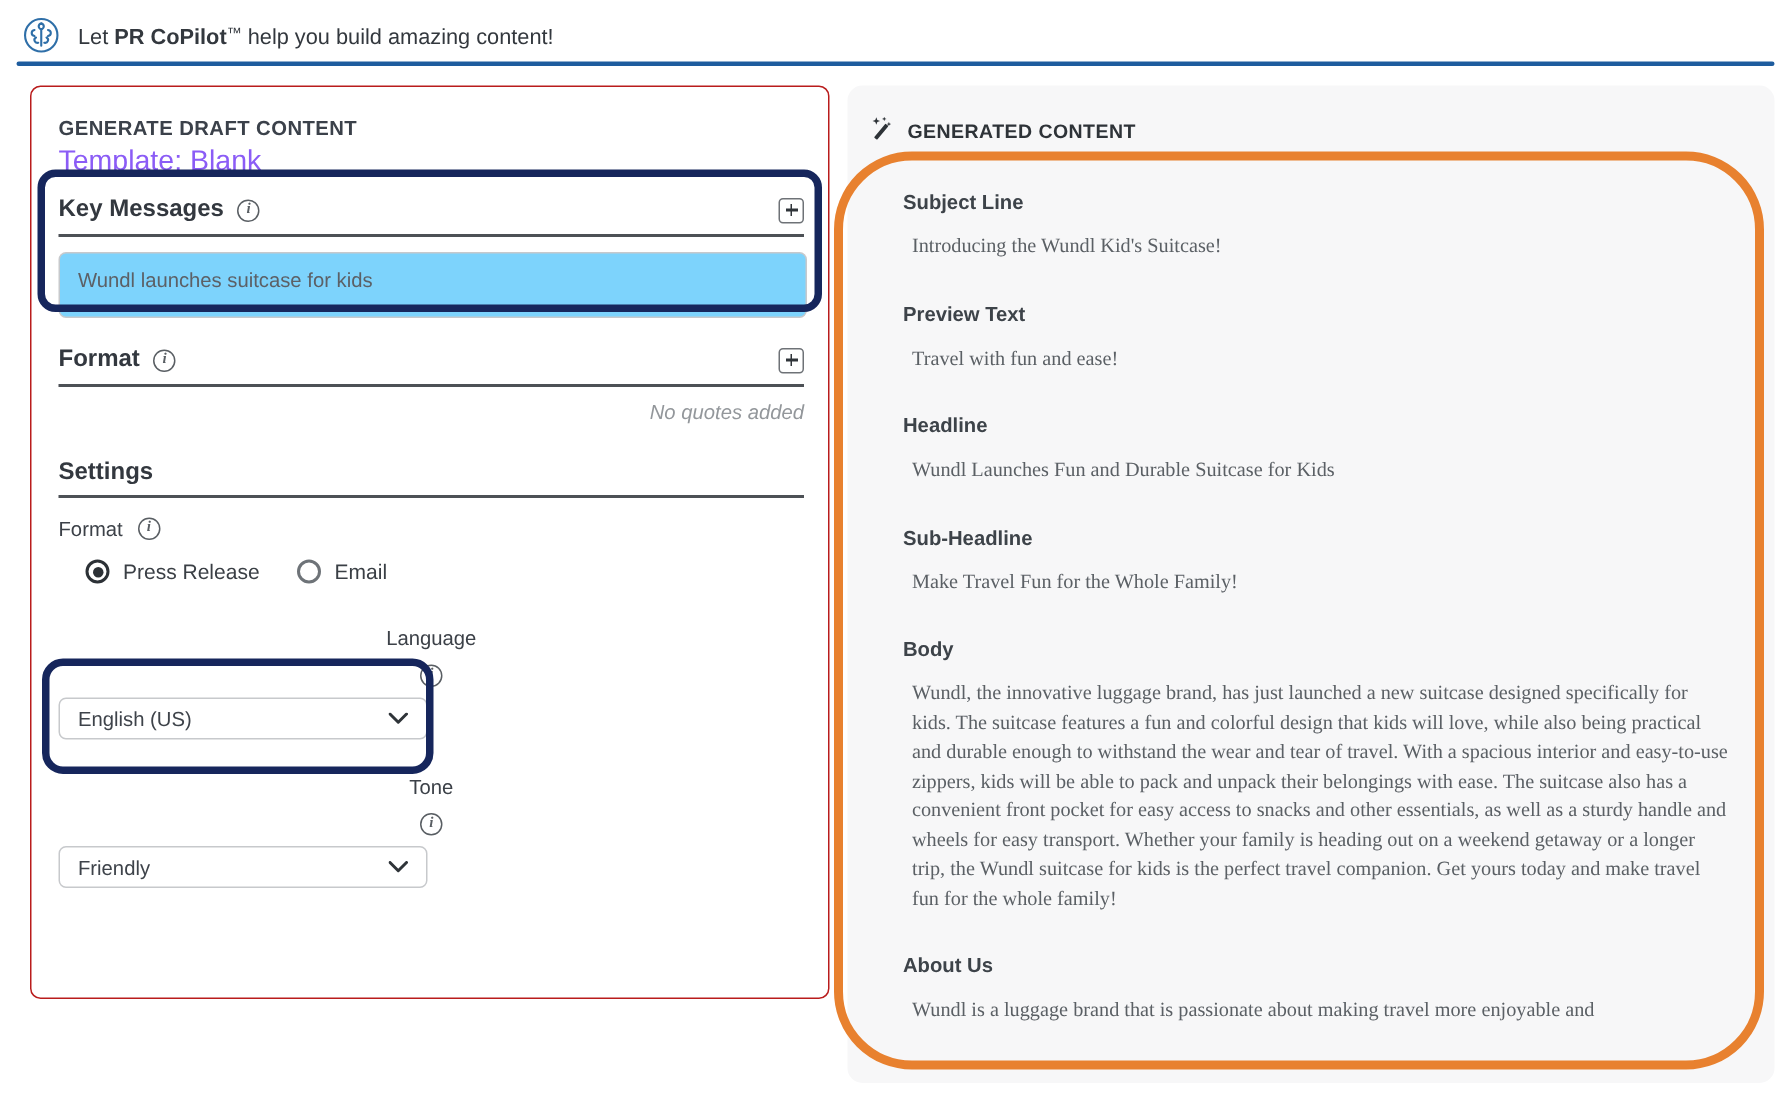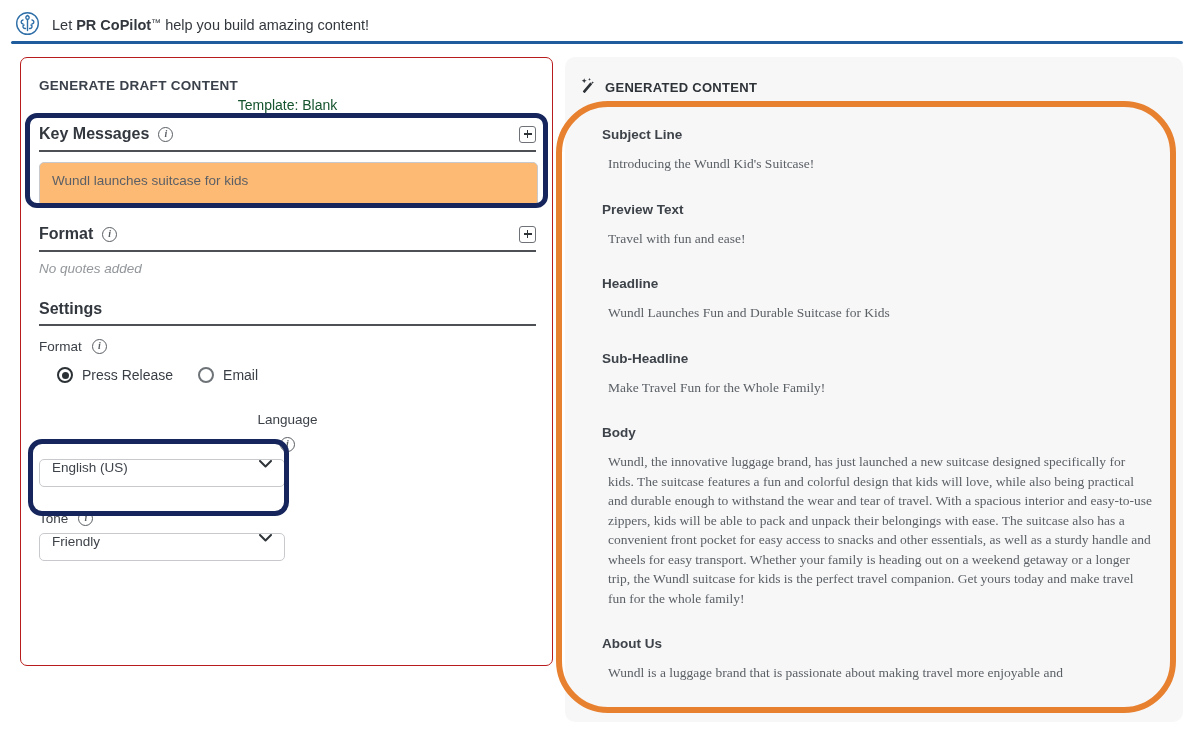--- a/index.html
+++ b/index.html
@@ -11,61 +11,61 @@
   .header-rule { position:absolute; left:11px; right:11px; top:41px; height:3px; background:#1e5c9e; border-radius:2px; }
   .brain-wrap { position:absolute; left:15px; top:11px; width:25px; height:25px; }
   .header-msg { position:absolute; left:52px; top:17px; font-size:14.5px; color:#33383e; }
   .header-msg b { font-weight:bold; }
   .tm { font-size:10px; vertical-align:top; }
 
   
   .left-card { position:absolute; left:20px; top:57px; width:533px; height:609px;
     background:#ffffff; border:1px solid #b91c1c; border-radius:7px; padding:20px 16px 0 18px; }
   .card-title { font-size:13.5px; font-weight:bold; letter-spacing:.3px; color:#3b414a; }
-  .card-subtitle { margin-top:4px; font-size:14px; color:#14532d;text-align:center; }
+  .card-subtitle { margin-top:4px; font-size:19px; color:#8b5cf6; }
 
   .section-row { display:flex; align-items:center; justify-content:space-between;
     border-bottom:2px solid #4d5156; padding-bottom:7px; }
   .row-left { display:flex; align-items:center; gap:9px; }
   .field-label { font-size:16px; font-weight:bold; color:#33383f; }
   .mini-label { font-size:13.5px; color:#3c4148; }
 
   .info-icon { width:15px; height:15px; border:1.2px solid #595e63; border-radius:50%;
     color:#595e63; font-size:10px; line-height:12px; text-align:center;
     font-family:"Liberation Serif",serif; font-style:italic; font-weight:bold; cursor:pointer; }
   .plus-btn { width:17px; height:17px; border:1.4px solid #6e7277; border-radius:3px;
     background:#fff; position:relative; cursor:pointer; }
   .plus-btn::before, .plus-btn::after { content:""; position:absolute; background:#2f3439; }
   .plus-btn::before { left:3.5px; right:3.5px; top:50%; height:1.6px; margin-top:-0.8px; }
   .plus-btn::after { top:3.5px; bottom:3.5px; left:50%; width:1.6px; margin-left:-0.8px; }
 
   .km-section { margin-top:12px; }
   .text-input { margin-top:10px; width:499px; height:44px; border:1px solid #c7c9cc; border-radius:5px;
-    background:#fdba74; font-size:13.5px; color:#5c6066; padding:9px 12px 0 12px;
+    background:#7dd3fc; font-size:13.5px; color:#5c6066; padding:9px 12px 0 12px;
     font-family:inherit; line-height:17px; }
 
   .quotes-section { margin-top:19px; }
-  .empty-note { margin-top:9px; font-size:13.5px; font-style:italic; color:#93979b; }
+  .empty-note { margin-top:9px; font-size:13.5px; font-style:italic; color:#93979b;text-align:right; }
 
   .settings-head { margin-top:24px; border-bottom:2px solid #4d5156; padding-bottom:6px; }
   .format-label { margin-top:13px; display:flex; align-items:center; gap:10px; }
   .radio-group { margin-top:13px; padding-left:18px; display:flex; align-items:center; gap:25px; }
   .radio-option { display:flex; align-items:center; gap:9px; cursor:pointer; }
   .radio-dot { width:16px; height:16px; border-radius:50%; border:2px solid #6e7378; background:#fff; position:relative; }
   .radio-option.selected .radio-dot { border-color:#2c3136; }
   .radio-option.selected .radio-dot::after { content:""; position:absolute; left:2.5px; top:2.5px;
     width:7px; height:7px; border-radius:50%; background:#2c3136; }
   .radio-label { font-size:14px; color:#3a3f45; }
 
   .lang-label { margin-top:29px; display:flex; align-items:center; gap:10px;flex-direction:column; }
   .select-box { margin-top:7px; width:246px; height:28px; border:1px solid #c7c9cc; border-radius:5px;
-    background:#fff; display:flex; justify-content:space-between;
+    background:#fff; display:flex; align-items:center; justify-content:space-between;
     padding:0 12px; cursor:pointer; }
   .select-value { font-size:13.5px; color:#3e434a; }
-  .tone-label { margin-top:24px; display:flex; align-items:center; gap:10px; }
+  .tone-label { margin-top:24px; display:flex; align-items:center; gap:10px;flex-direction:column; }
 
   
   .right-panel { position:absolute; left:565px; top:57px; width:618px; height:665px;
     background:#f7f7f8; border-radius:10px; padding:20px 30px 0 15px; overflow:hidden; }
   .gen-head { display:flex; align-items:flex-end; gap:7px; }
   .gen-title { font-size:13px; font-weight:bold; letter-spacing:.3px; color:#2e3338; }
   .gen-sections { margin-top:32px; padding-left:22px; }
   .gen-section { margin-bottom:28px; }
   .gen-heading { font-size:13.5px; font-weight:bold; color:#3d4349; }
   .gen-content { margin-top:12px; padding-left:6px; font-size:13.5px; color:#5b6065;

